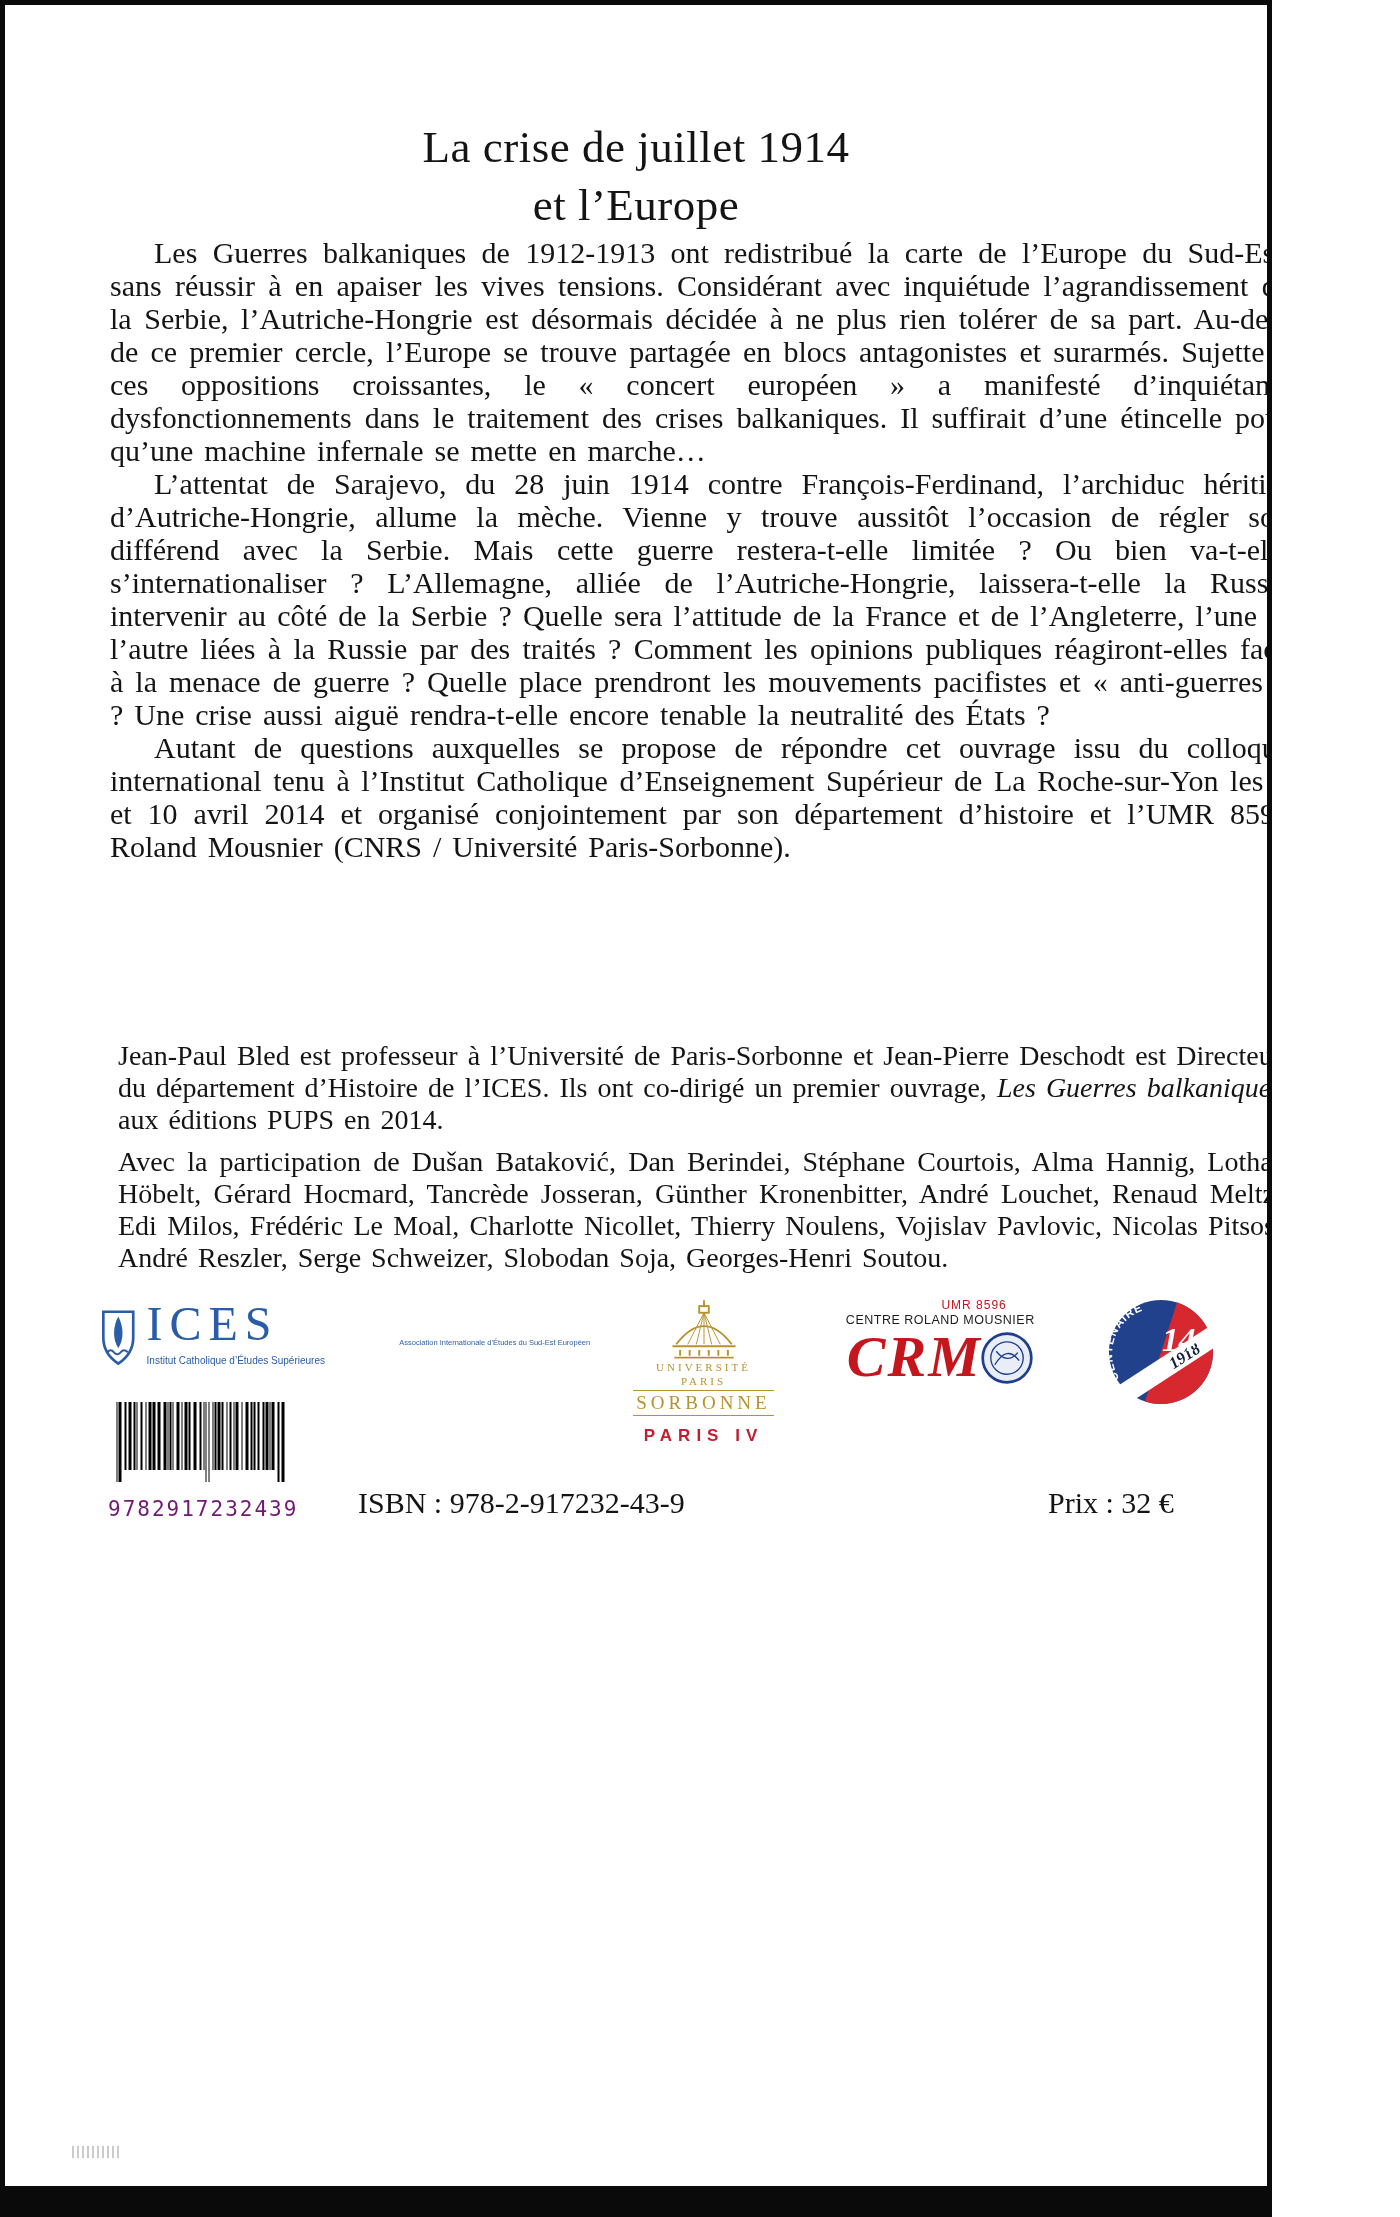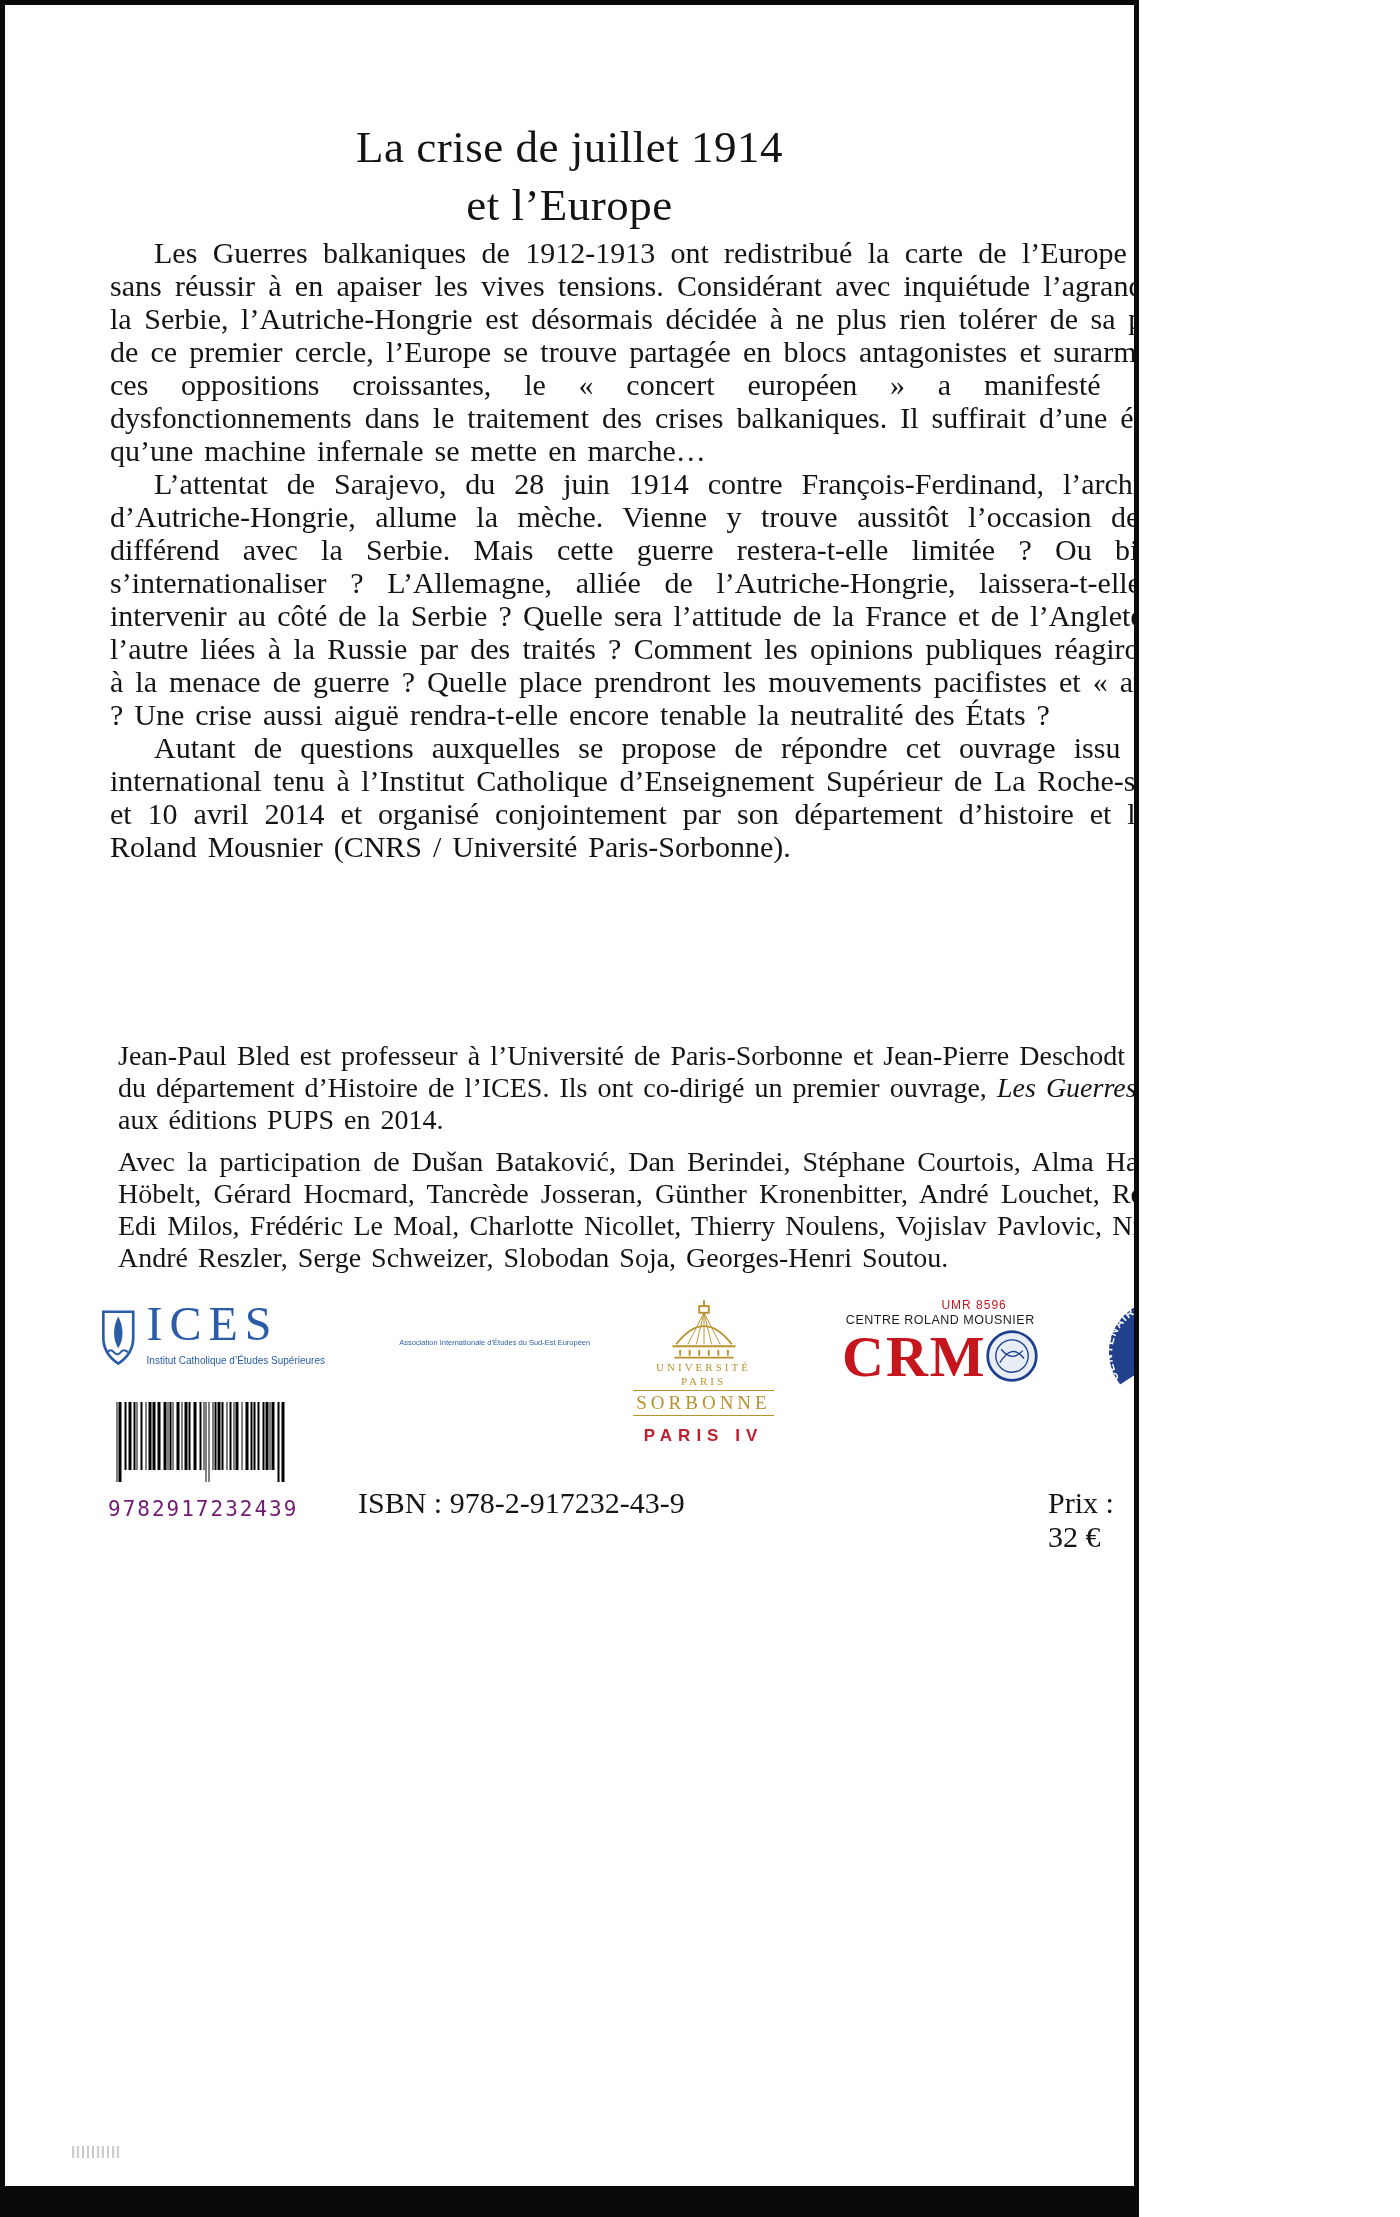--- a/index.html
+++ b/index.html
@@ -1,18 +1,18 @@
 <!DOCTYPE html>
 <html><head>
 <meta charset="utf-8">
 <style>
   html,body{margin:0;padding:0;background:#fff;}
   .page{
     position:relative;
-    width:1139px;height:2217px;
+    width:1272px;height:2217px;
     background:#ffffff;
     overflow:hidden;
     font-family:"Liberation Serif","DejaVu Serif",serif;
     color:#141414;
   }
   .frame{
     position:absolute;inset:0;
     border:5px solid #0a0a0a;border-bottom:none;
     pointer-events:none;z-index:5;
   }
@@ -85,21 +85,21 @@
     font-size:17px;letter-spacing:6px;color:#c01f2f;font-weight:bold;
     margin-top:8px;font-family:"Liberation Sans",sans-serif;
   }
   
   .logo-crm{
     display:flex;flex-direction:column;align-items:center;width:185px;
     font-family:"Liberation Sans",sans-serif;
   }
   .crm-umr{color:#c4161c;font-size:12px;letter-spacing:1px;align-self:flex-end;margin-right:26px;}
   .crm-center{font-size:12.5px;color:#1c1c1c;letter-spacing:0.5px;margin-top:1px;white-space:nowrap;}
-  .crm-row{display:flex;align-items:flex-start;margin-top:2px;}
+  .crm-row{display:flex;align-items:flex-end;margin-top:2px;font-style:italic;}
   .crm-acronym{
     font-size:58px;line-height:56px;font-weight:bold;color:#c4161c;
     letter-spacing:2px;font-family:"Liberation Serif",serif;
   }
   .crm-seal{width:54px;height:54px;margin-left:-2px;}
   
   .logo-centenaire{width:108px;}
   .centenaire-badge{width:108px;height:108px;}
   
   .barcode{position:absolute;left:108px;top:1402px;width:190px;text-align:left;}

